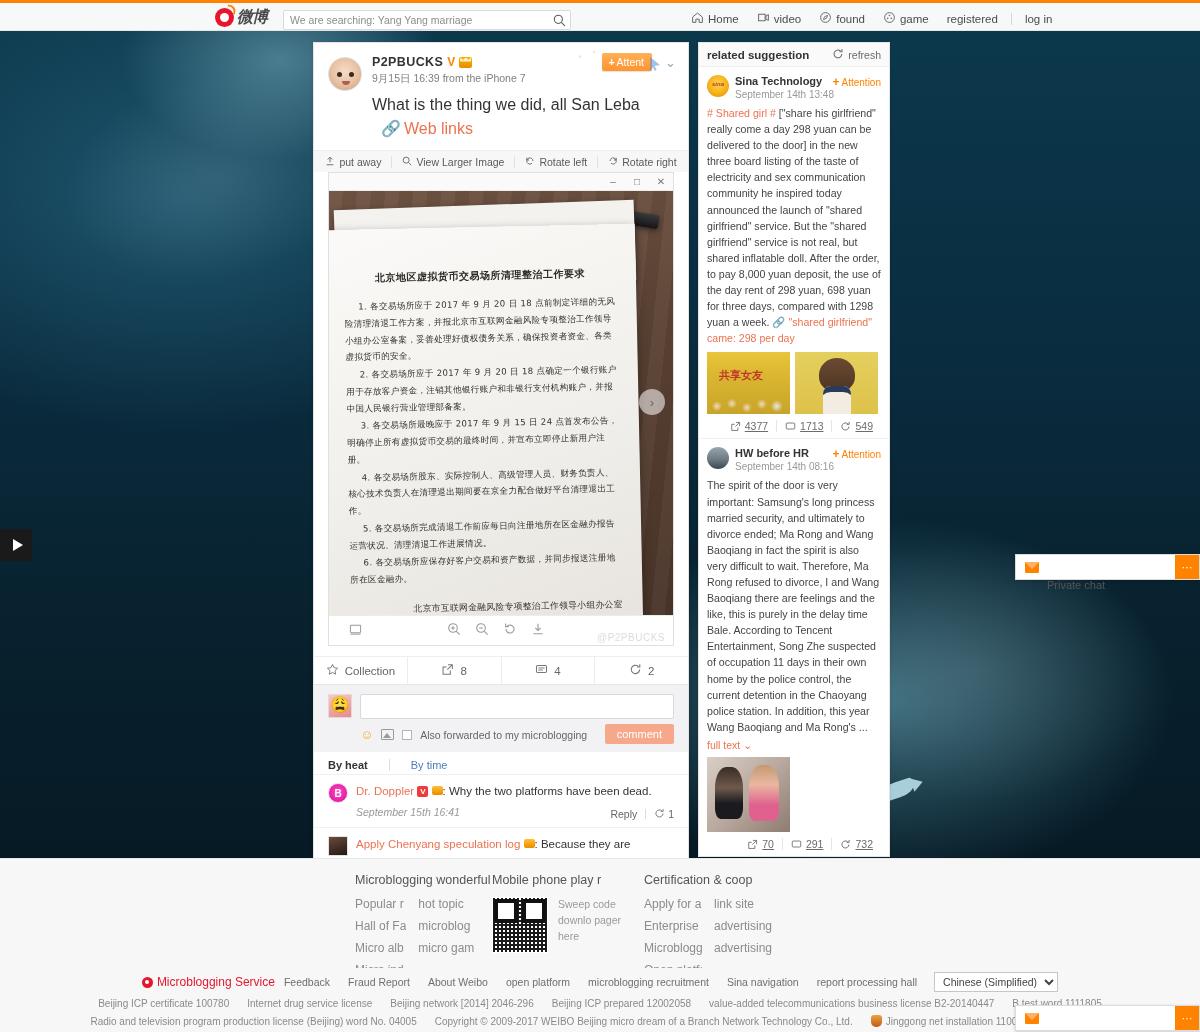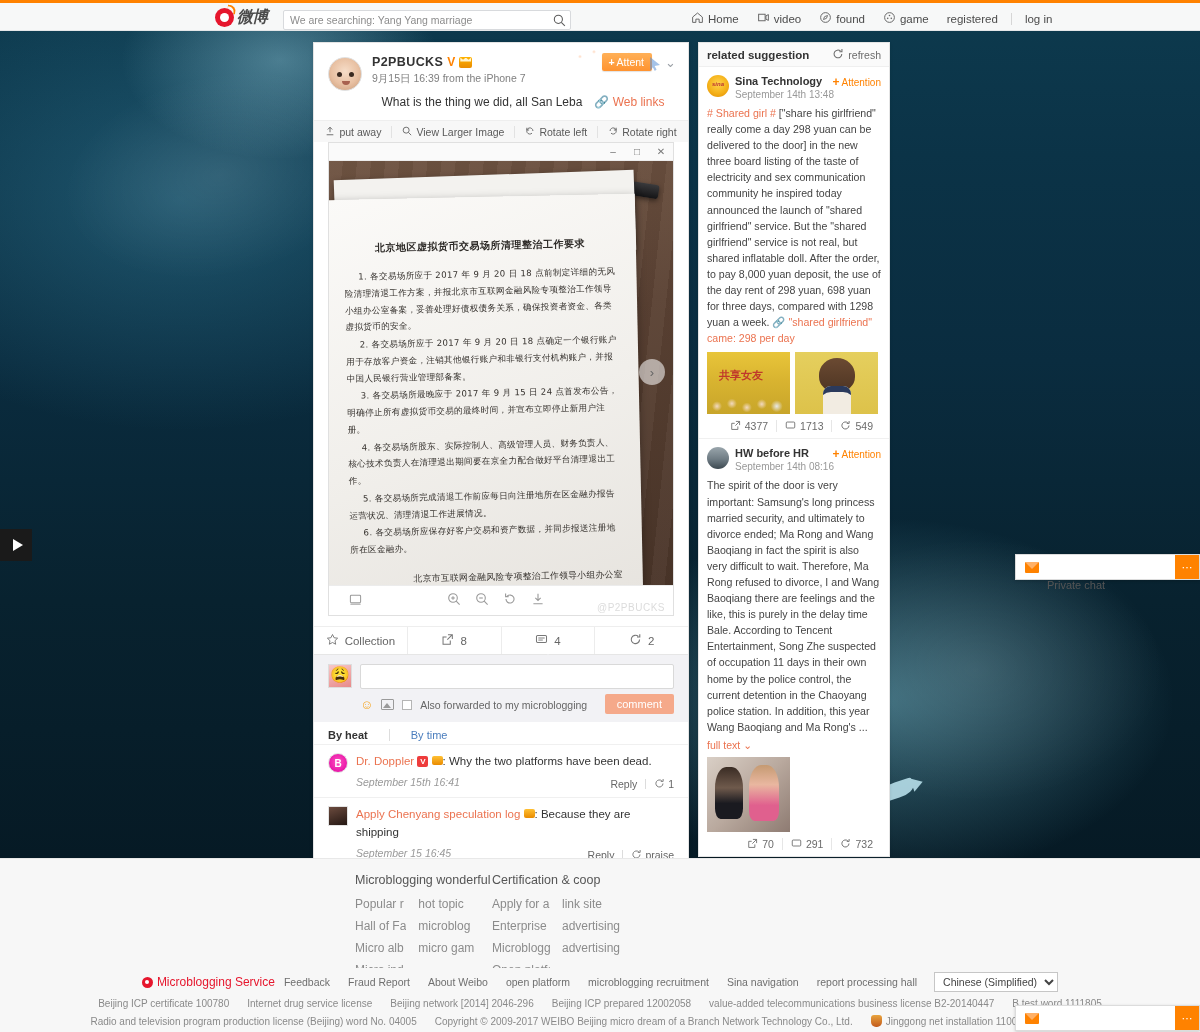--- a/index.html
+++ b/index.html
@@ -136,21 +136,21 @@
     display:inline-block; width:13px; height:11px; border-radius:2px;
     background: linear-gradient(180deg,#ffb300,#e98b00);
     position: relative;
   }
   .badge-crown:before {
     content:""; position:absolute; left:1px; top:1px; width:11px; height:4px;
     background: #fff3cf; clip-path: polygon(0 100%,0 0,25% 55%,50% 0,75% 55%,100% 0,100% 100%);
   }
   .post-meta { margin-left: 44px; margin-top: 3px; font-size: 10.5px; color: #808080; }
   .post-text {
-    margin-left: 44px; margin-top: 7px; font-size: 12px; color: #333; line-height: 1.5; text-align: center;
+    margin-left: 44px; margin-top: 7px; font-size: 16px; color: #333; line-height: 1.5;
   }
   .weblink { color: #eb7350; margin-left: 9px; }
   .weblink .lk { margin-right: 3px; }
   .attention-btn {
     position: absolute; right: 36px; top: 10px;
     background: linear-gradient(180deg,#ffb057,#ff9330);
     color: #fff; font-size: 10.5px; border-radius: 2px;
     padding: 3px 8px 3px 6px; cursor: pointer; white-space: nowrap;
     box-shadow: 0 1px 1px rgba(0,0,0,.12);
   }
@@ -444,21 +444,21 @@
   }
   .img-couple:after {
     content:""; position:absolute; left:42px; top:8px; width:30px; height:56px;
     border-radius: 40% 40% 18% 18%;
     background: linear-gradient(180deg,#c59a72 0%, #e9b7a0 35%, #e0608e 72%);
   }
   .sg-stats {
     display: flex; align-items: center; justify-content: flex-end; gap: 0;
     font-size: 10.5px; color: #6b6b6b; margin-top: 6px;
   }
-  .sg-stat { display: flex; align-items: flex-start; gap: 4px; padding: 0 8px; }
+  .sg-stat { display: flex; align-items: flex-end; gap: 4px; padding: 0 8px; text-decoration: underline; }
   .sg-stat + .sg-stat { border-left: 1px solid #e6e6e6; }
   .fulltext { color: #eb7350; font-size: 10.5px; margin-top: 4px; cursor: pointer; }
 
   
   .ad-card {
     margin-top: 9px; background: #fff; border: 1px solid #e4e4e4;
     box-shadow: 0 1px 3px rgba(0,0,0,.1); overflow: hidden; position: relative;
   }
   .ad-head {
     height: 20px; background: #ff5000; color: #fff;
@@ -1081,20 +1081,27 @@
           <a class="flink">Micro ind</a>
         </div>
         <div class="flink-col">
           <a class="flink">hot topic</a>
           <a class="flink">microblog</a>
           <a class="flink">micro gam</a>
         </div>
       </div>
     </div>
 
+    <div class="fcol wide">
+      <h4>Mobile phone play r</h4>
+      <div class="qr-row">
+        <div class="qr"></div>
+        <div class="qr-cap">Sweep code downlo pager here</div>
+      </div>
+    </div>
 
     <div class="fcol">
       <h4>Certification &amp; coop</h4>
       <div class="flinks">
         <div class="flink-col">
           <a class="flink">Apply for a</a>
           <a class="flink">Enterprise</a>
           <a class="flink">Microblogg</a>
           <a class="flink">Open platfo</a>
         </div>

